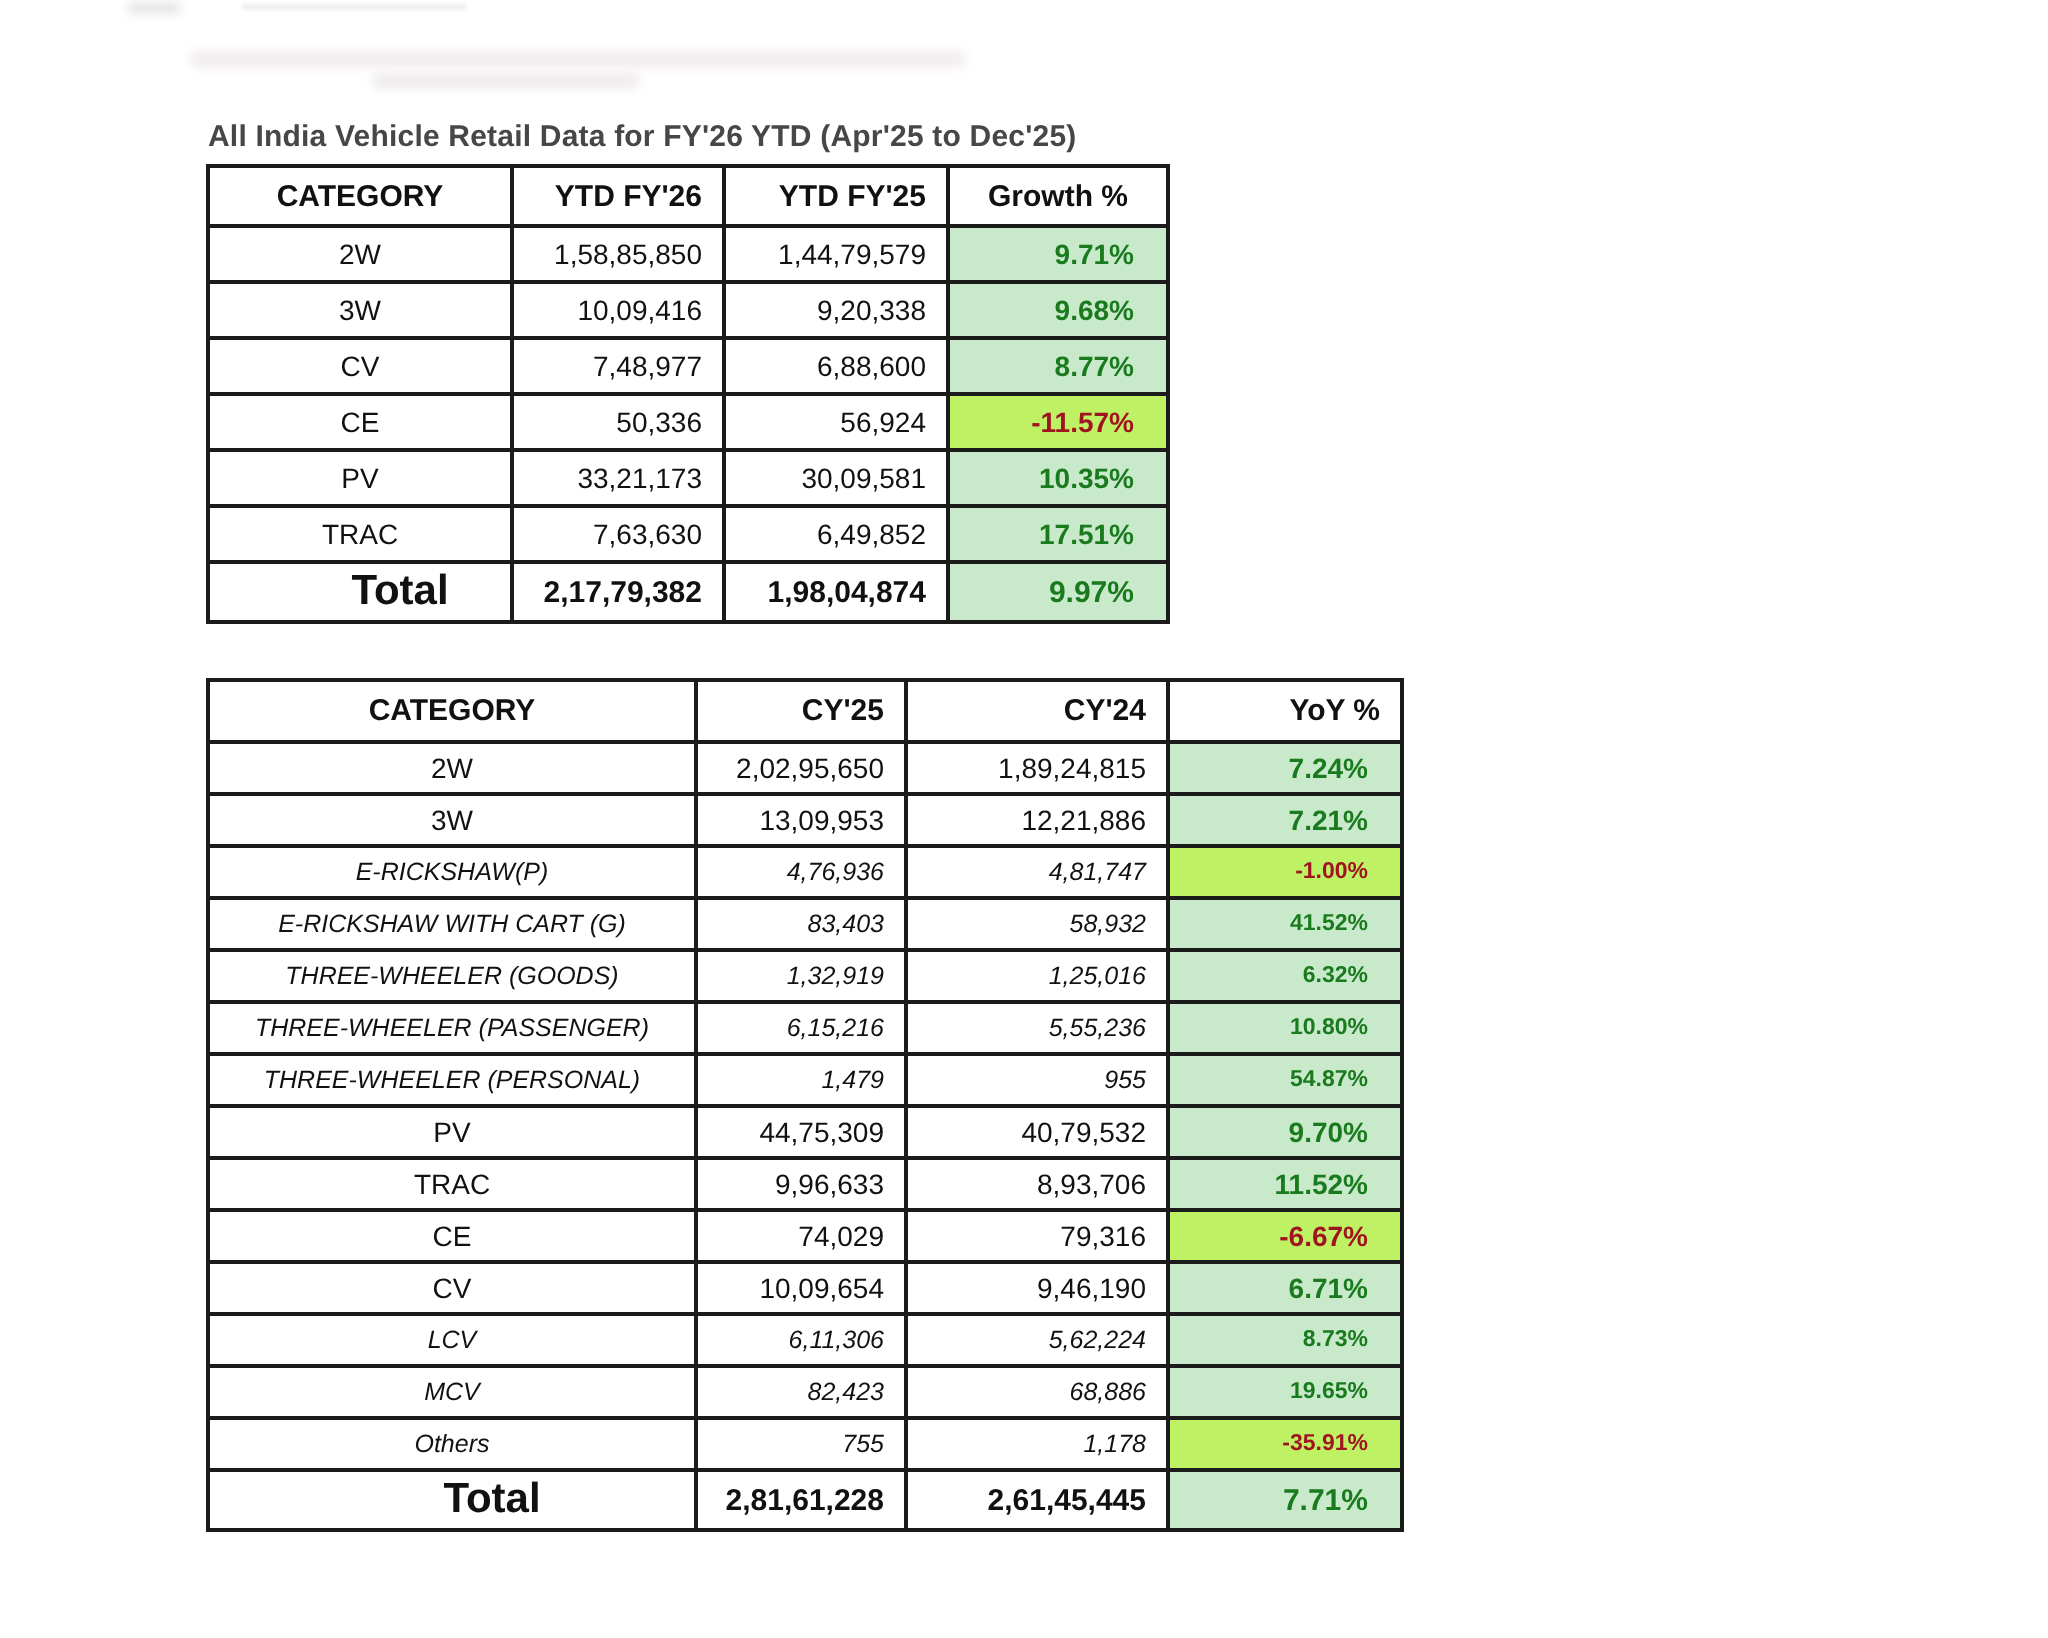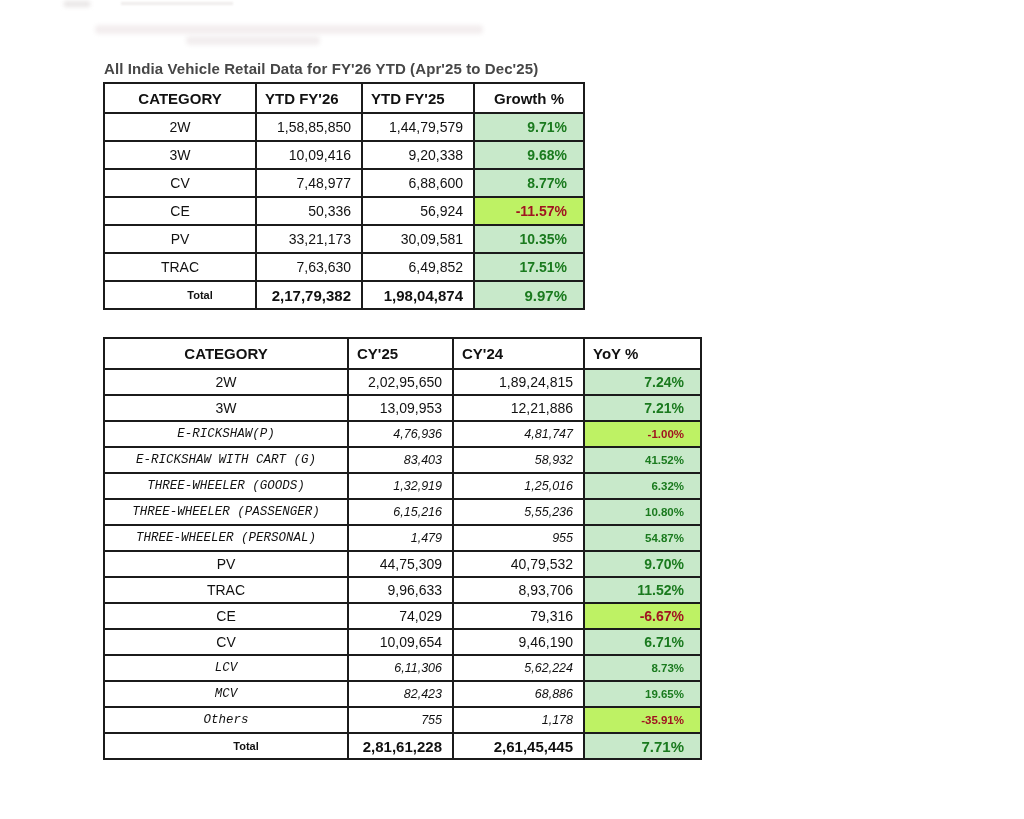--- a/index.html
+++ b/index.html
@@ -14,38 +14,38 @@
   .ghost4{left:186px;top:36px;width:134px;height:9px;background:#f2eeef;filter:blur(2px);border-radius:4px;}
 
   .content{position:absolute;left:103px;top:60px;}
   .tbl-title{
     font-weight:bold;font-size:15px;line-height:18px;color:#474747;
     margin:0 0 4px 1px;letter-spacing:.1px;
   }
   table{border-collapse:collapse;table-layout:fixed;}
   th,td{border:2px solid #1b1b1b;overflow:hidden;white-space:nowrap;}
   th{font-size:15px;font-weight:bold;text-align:center;padding:3px 8px;height:22px;}
-  th.num,th.pct-r{text-align:left;padding-right:10px;}
+  th.num,th.pct-r{text-align:right;padding-right:10px;}
   th.pct-c{text-align:center;}
   td{font-size:14px;padding:2px 8px;}
   td.cat{text-align:center;}
   td.num{text-align:right;padding-right:10px;font-variant-numeric:tabular-nums;}
   td.pct{text-align:right;padding-right:16px;font-weight:bold;}
   .pos{background:#c8e9ca;color:#1a7a1e;}
   .neg{background:#bef264;color:#a01420;}
 
   #t1 td{height:22px;}
   #t2 td{height:20px;}
   #t2 th{height:23px;}
 
-  tr.sub td.cat{font-style:italic;font-size:12.5px;font-family:Liberation Mono, monospace;}
+  tr.sub td.cat{font-style:italic;font-size:12.5px;}
   tr.sub td.num{font-style:italic;font-size:12.5px;}
   tr.sub td.pct{font-size:11.5px;}
   tr.total td{font-weight:bold;font-size:15px;}
-  tr.total td.cat{font-size:11px;padding-left:48px;}
+  tr.total td.cat{font-size:21px;padding-left:48px;}
 
   .section2{margin-top:27px;}
 </style>
 </head>
 <body>
 
 <div class="ghost ghost1"></div>
 <div class="ghost ghost2"></div>
 <div class="ghost ghost3"></div>
 <div class="ghost ghost4"></div>

